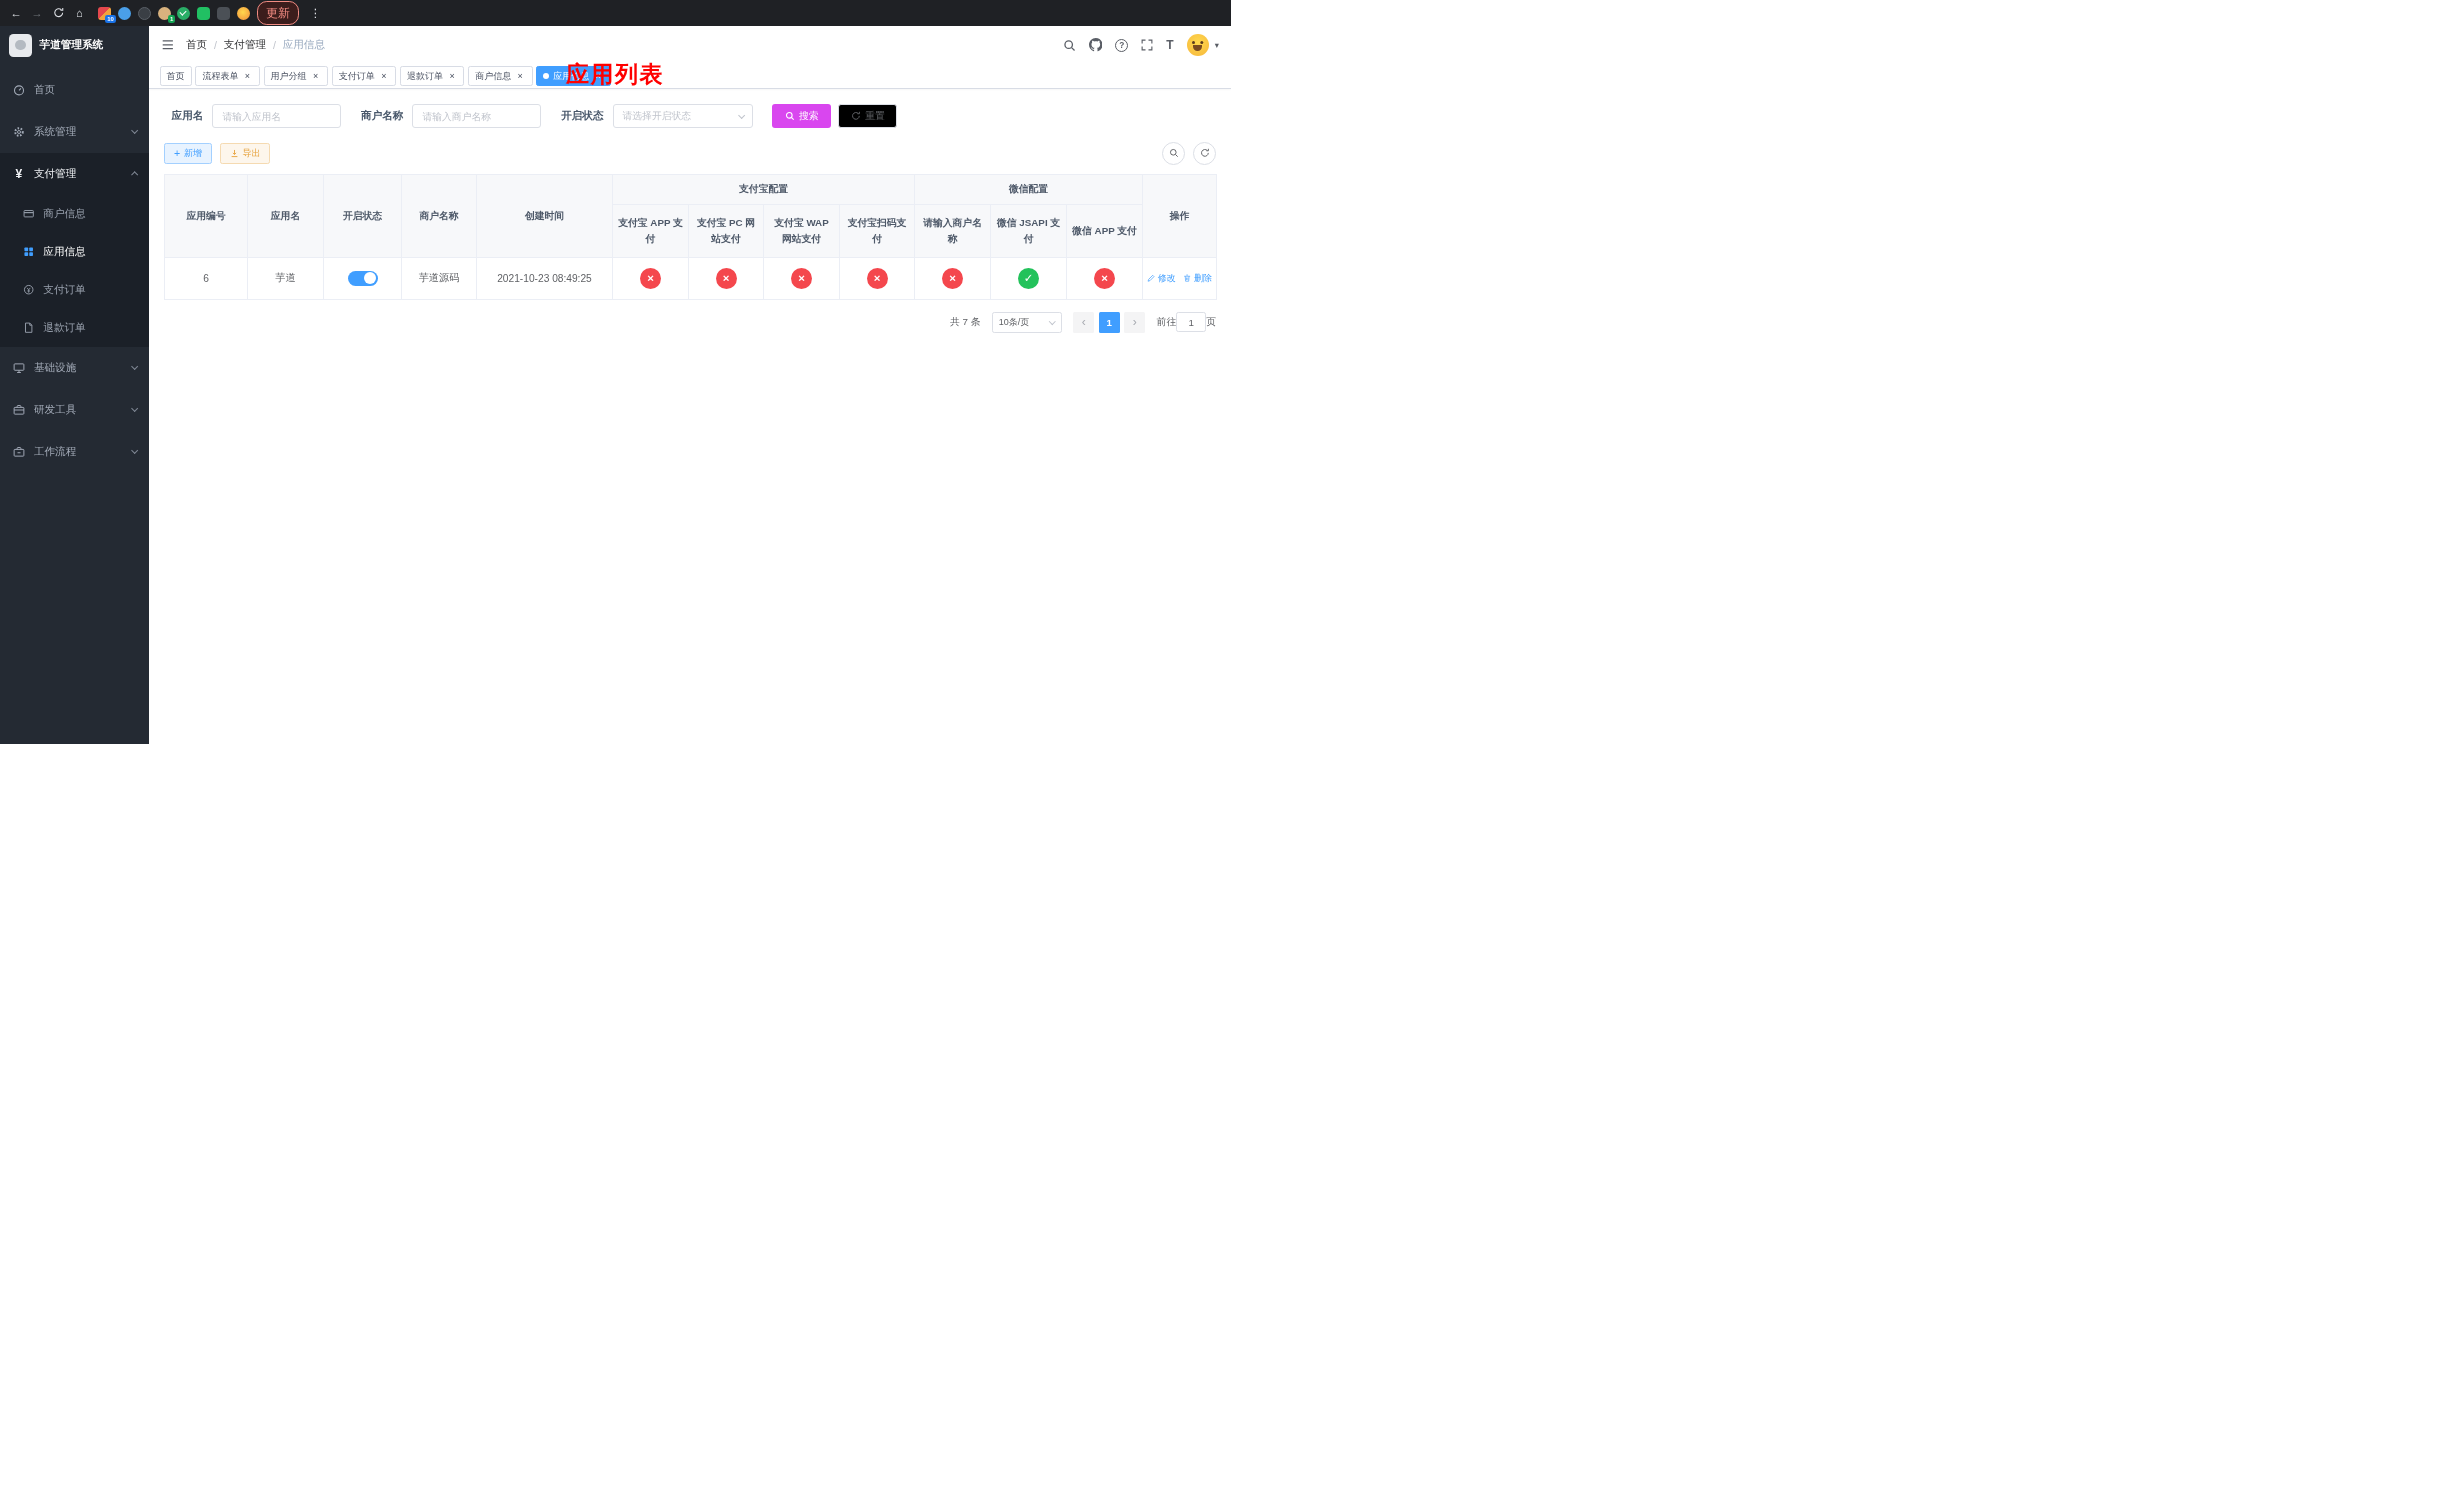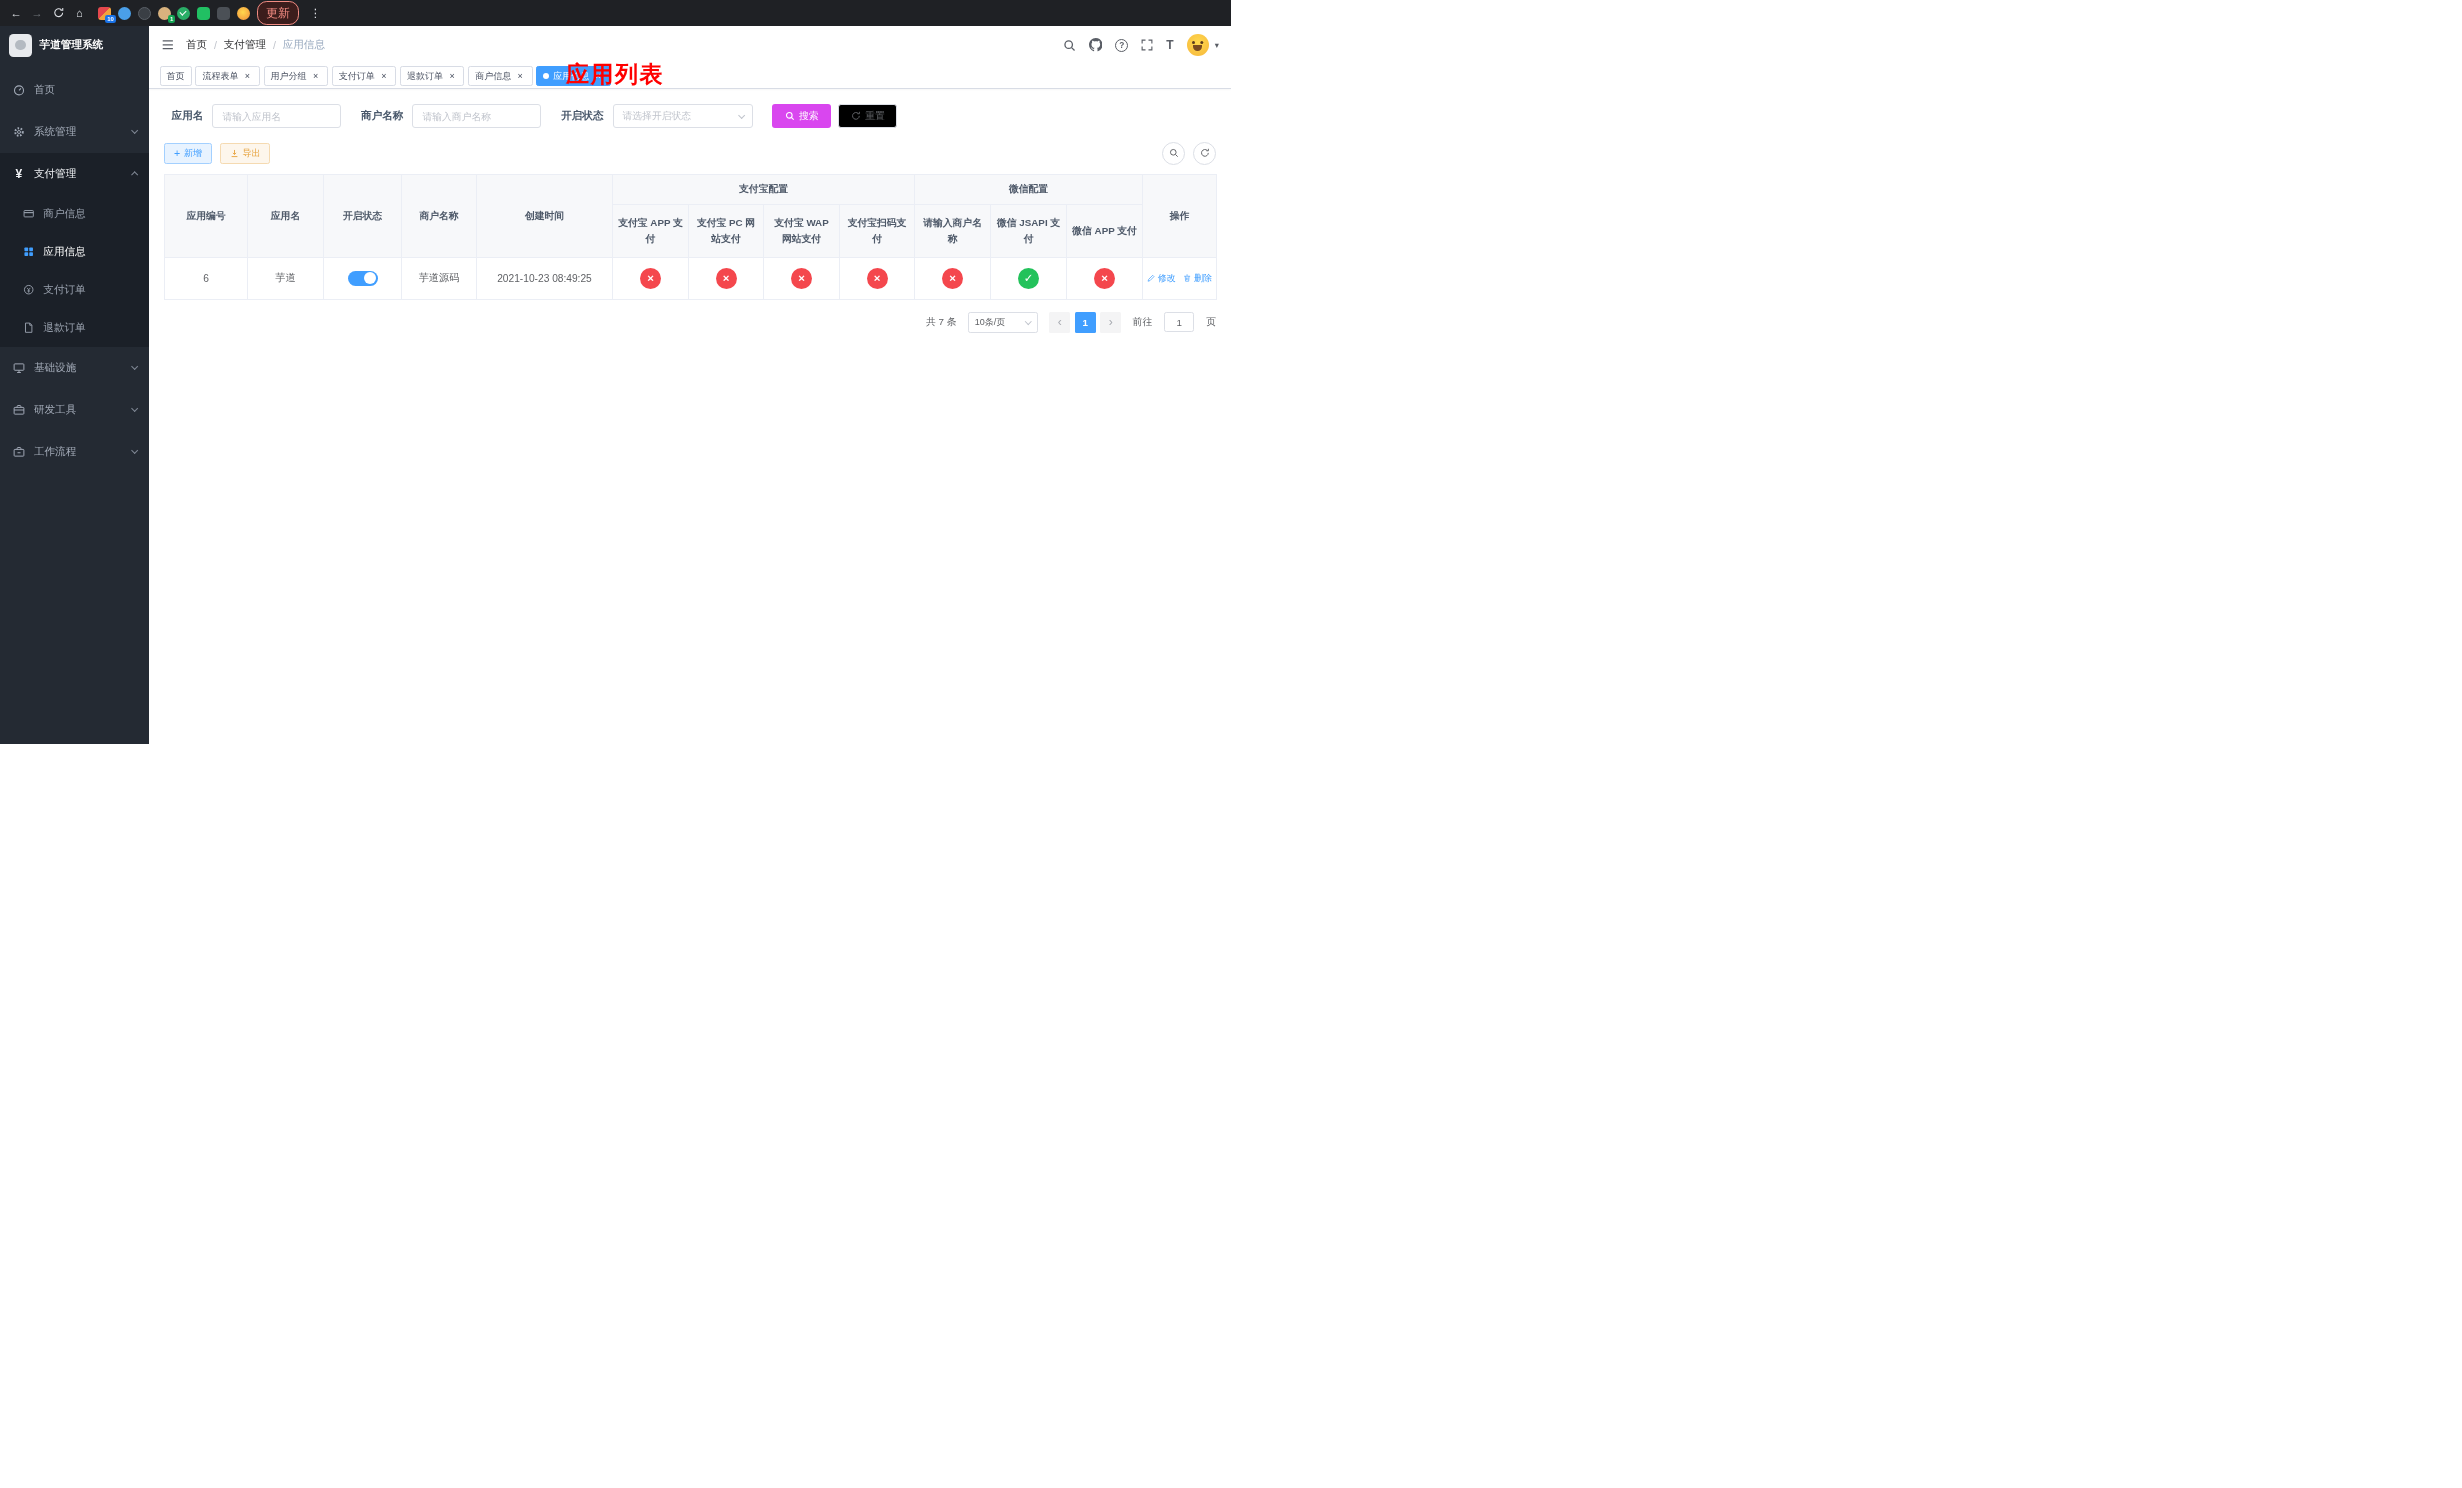--- a/index.html
+++ b/index.html
@@ -115,21 +115,21 @@
 
   
   .pagination{display:flex;align-items:center;justify-content:flex-end;gap:11.4px;margin:12px 0;color:#606266;font-size:9.8px}
   .pg-total{white-space:nowrap}
   .pg-select{width:70px;height:21px;border:0.8px solid #dcdfe6;border-radius:2.3px;display:flex;align-items:center;justify-content:space-between;padding:0 6px;font-size:9px;color:#606266;cursor:pointer;background:#fff}
   .pg-select .chev{border-color:#c0c4cc;width:4.5px;height:4.5px;margin-top:-1.5px}
   .pg-nav{display:flex;align-items:center;gap:4.5px}
   .pg-btn{min-width:21px;height:21px;border:none;border-radius:1.5px;background:#f4f4f5;color:#606266;font-size:9.8px;display:flex;align-items:center;justify-content:center;cursor:pointer;font-family:inherit}
   .pg-btn.arrow{color:#a8abb2;font-size:12px}
   .pg-btn.current{background:#409eff;color:#fff;font-weight:700}
-  .goto{display:flex;align-items:center;gap:12px;white-space:nowrap}
+  .goto{display:flex;align-items:center;gap:0;white-space:nowrap}
   .goto-input{width:30px;height:19.7px;border:0.8px solid #dcdfe6;border-radius:2.3px;text-align:center;font-size:9.8px;color:#606266;outline:none;font-family:inherit}
 </style>
 </head>
 <body>
 
 <div class="page">
 
   <div class="browser-bar">
     <div class="nav-group">
       <span class="nav-ic">←</span>

